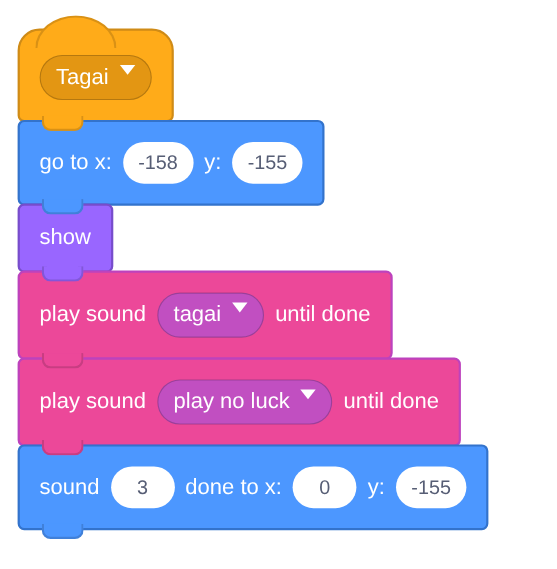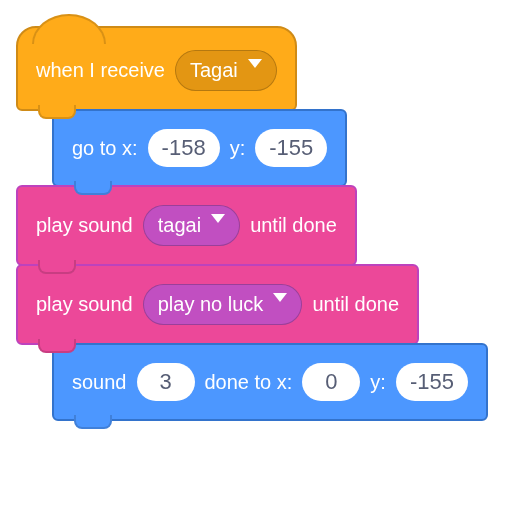--- a/index.html
+++ b/index.html
@@ -44,21 +44,21 @@
     position: absolute;
     bottom: -10px; left: 20px;
     width: 34px; height: 12px;
     background: inherit;
     border-radius: 0 0 8px 8px;
     border: 2px solid rgba(0,0,0,0.15);
     border-top: none;
     z-index: 1;
   }
   .events { background: #ffab19; border-color:#cf8b17; }
-  .motion { background: #4c97ff; border-color:#3373cc;margin-left:36px; }
+  .motion { background: #4c97ff; border-color:#3373cc; }
   .looks  { background: #9966ff; border-color:#774dcb; }
   .sound  { background: #ec4899; border-color:#bd42bd; }
 
   .dropdown {
     display: inline-flex;
     align-items: flex-start;
     gap: 10px;
     padding: 8px 14px;
     border-radius: 22px;
     background: rgba(0,0,0,0.12);
@@ -77,49 +77,51 @@
   .numinput {
     display: inline-flex;
     align-items: center;
     justify-content: center;
     min-width: 58px;
     height: 38px;
     padding: 0 14px;
     background: #fff;
     color: #575e75;
     border-radius: 20px;
-    font-size: 22px;
+    font-size: 18px;
     font-weight: 500;
   }
   .label { font-weight: 500; }
 </style>
 </head>
 <body>
 
 <div class="stack">
 
   <div class="block hat events">
-    <span class="label">when I receive</span>
     <span class="dropdown">
       <span>Tagai</span>
       <span class="caret"></span>
     </span>
   </div>
 
   <div class="block motion">
     <span class="label">go to x:</span>
     <span class="numinput">
         <span>-158</span>
       </span>
     <span class="label">y:</span>
     <span class="numinput">
         <span>-155</span>
       </span>
   </div>
 
+  <div class="block looks">
+    <span class="label">show</span>
+  </div>
 
   <div class="block sound">
     <span class="label">play sound</span>
     <span class="dropdown">
       <span>tagai</span>
       <span class="caret"></span>
     </span>
     <span class="label">until done</span>
   </div>
 

